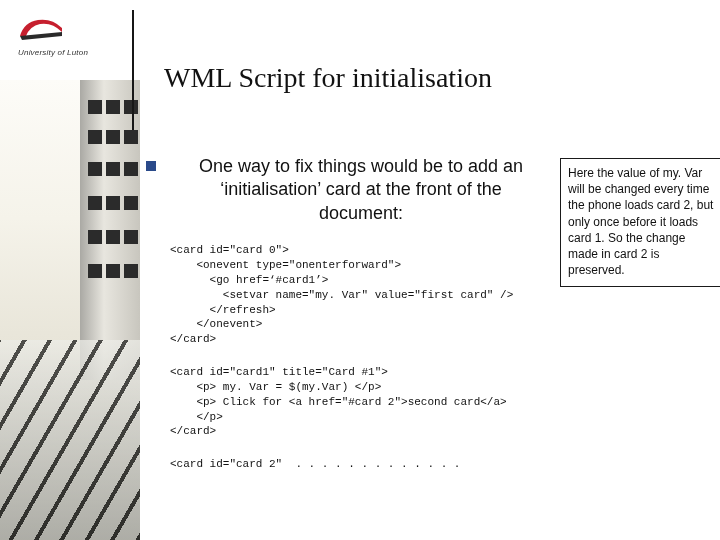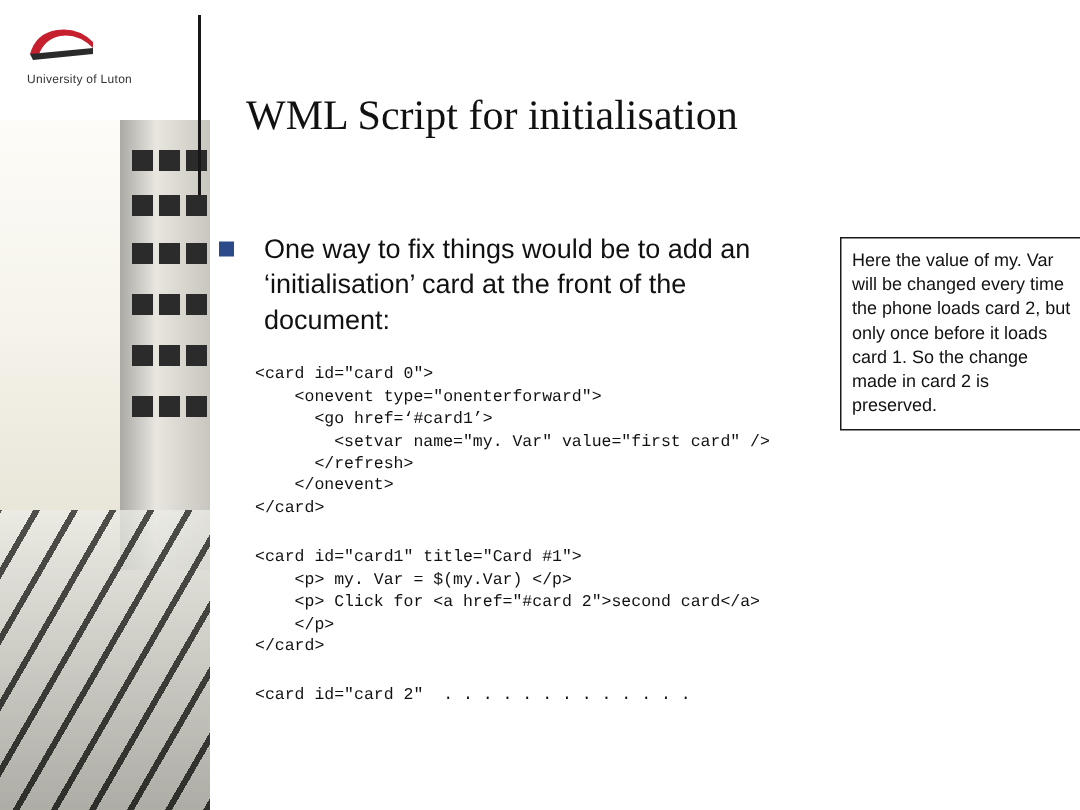--- a/index.html
+++ b/index.html
@@ -60,20 +60,21 @@
     position: relative;
     width: 46px;
     height: 30px;
   }
   .logo-shape svg { display: block; }
   .logo-text {
     font-size: 8px;
     color: #333;
     margin-top: 4px;
     letter-spacing: 0.2px;
+    font-style: italic;
   }
   .vline {
     position: absolute;
     left: 132px;
     top: 10px;
     width: 2px;
     height: 120px;
     background: #171717;
   }
   .slide-title {
@@ -88,20 +89,21 @@
   .body-area {
     position: absolute;
     left: 146px;
     top: 155px;
     width: 400px;
   }
   .bullet-row {
     display: flex;
     align-items: flex-start;
     gap: 20px;
+    text-align: center;
   }
   .bullet-sq {
     width: 10px;
     height: 10px;
     background: #2a4a8a;
     margin-top: 6px;
     flex: 0 0 auto;
   }
   .bullet-text {
     font-size: 18px;

